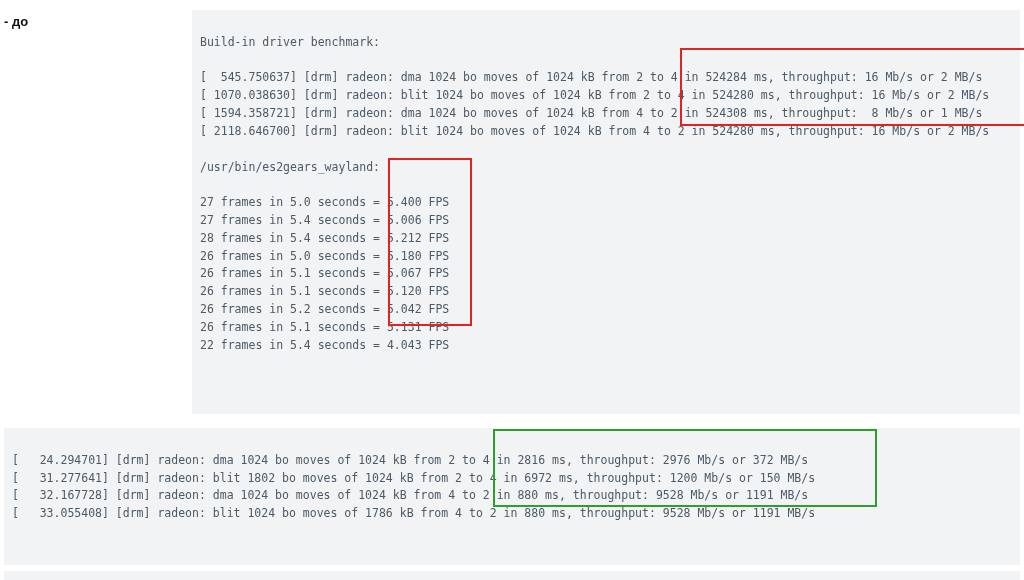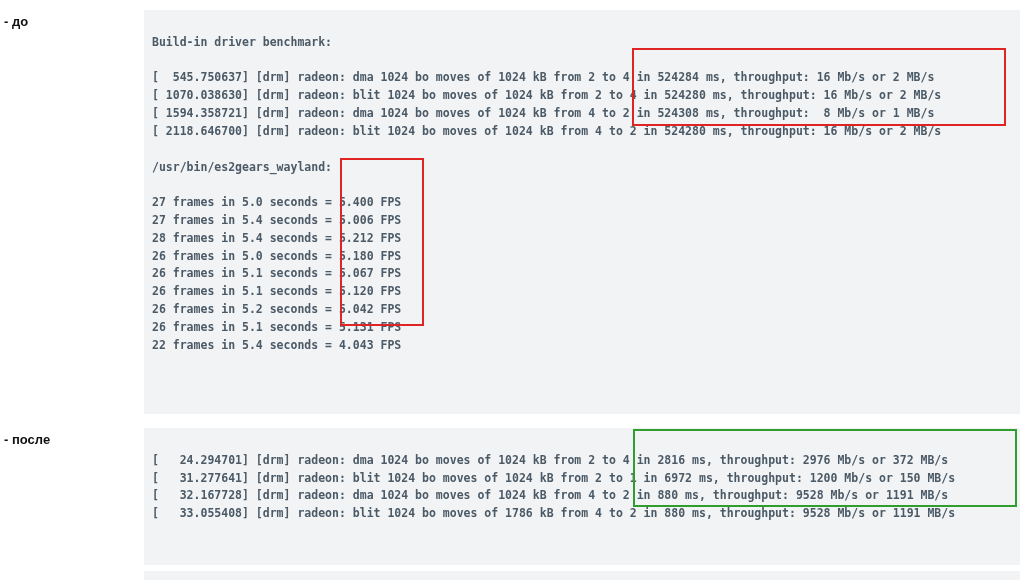--- a/index.html
+++ b/index.html
@@ -9,20 +9,21 @@
     font-size: 13px;
     background: #fff;
     color: #333;
     width: 1024px;
     box-sizing: border-box;
   }
   .row {
     display: flex;
     align-items: flex-start;
     margin-bottom: 8px;
+    gap: 48px;
   }
   .label-col {
     width: 140px;
     flex-shrink: 0;
     padding-top: 4px;
   }
   .label {
     font-weight: bold;
     color: #111;
     font-size: 13px;
@@ -33,21 +34,20 @@
   .codeblock {
     background: #f2f3f4;
     padding: 6px 8px;
     font-family: "Menlo","Consolas","DejaVu Sans Mono",monospace;
     font-size: 11.5px;
     line-height: 1.55;
     color: #4b5a67;
     white-space: pre;
     position: relative;
     margin-bottom: 6px;
-    font-weight: bold;
   }
   .codeblock.small {
     font-size: 10px;
     line-height: 1.45;
     color: #4b5a67;
   }
   .hlbox {
     position: absolute;
     border: 2.5px solid;
     pointer-events: none;
@@ -84,28 +84,25 @@
 <span>26 frames in 5.1 seconds = 5.131 FPS</span>
 <span>22 frames in 5.4 seconds = 4.043 FPS</span>
       <div class="hlbox red" style="top:38px; left:488px; width:370px; height:74px;"></div>
       <div class="hlbox red" style="top:148px; left:196px; width:80px; height:164px;"></div>
     </div>
 
   </div>
 </div>
 
 <div class="row">
-  <div class="label-col">
-    <span class="label">- после</span>
-  </div>
   <div class="content-col">
 
     <div class="codeblock">
 <span>[   24.294701] [drm] radeon: dma 1024 bo moves of 1024 kB from 2 to 4 in 2816 ms, throughput: 2976 Mb/s or 372 MB/s</span>
-<span>[   31.277641] [drm] radeon: blit 1024 bo moves of 1024 kB from 2 to 1 in 6972 ms, throughput: 1200 Mb/s or 150 MB/s</span>
+<span>[   31.277641] [drm] radeon: blit 1802 bo moves of 1024 kB from 2 to 4 in 6972 ms, throughput: 1200 Mb/s or 150 MB/s</span>
 <span>[   32.167728] [drm] radeon: dma 1024 bo moves of 1024 kB from 4 to 2 in 880 ms, throughput: 9528 Mb/s or 1191 MB/s</span>
 <span>[   33.055408] [drm] radeon: blit 1024 bo moves of 1786 kB from 4 to 2 in 880 ms, throughput: 9528 Mb/s or 1191 MB/s</span>
       <div class="hlbox green" style="top:1px; left:489px; width:380px; height:74px;"></div>
     </div>
 
     <div class="codeblock small">
 
 
 
 

